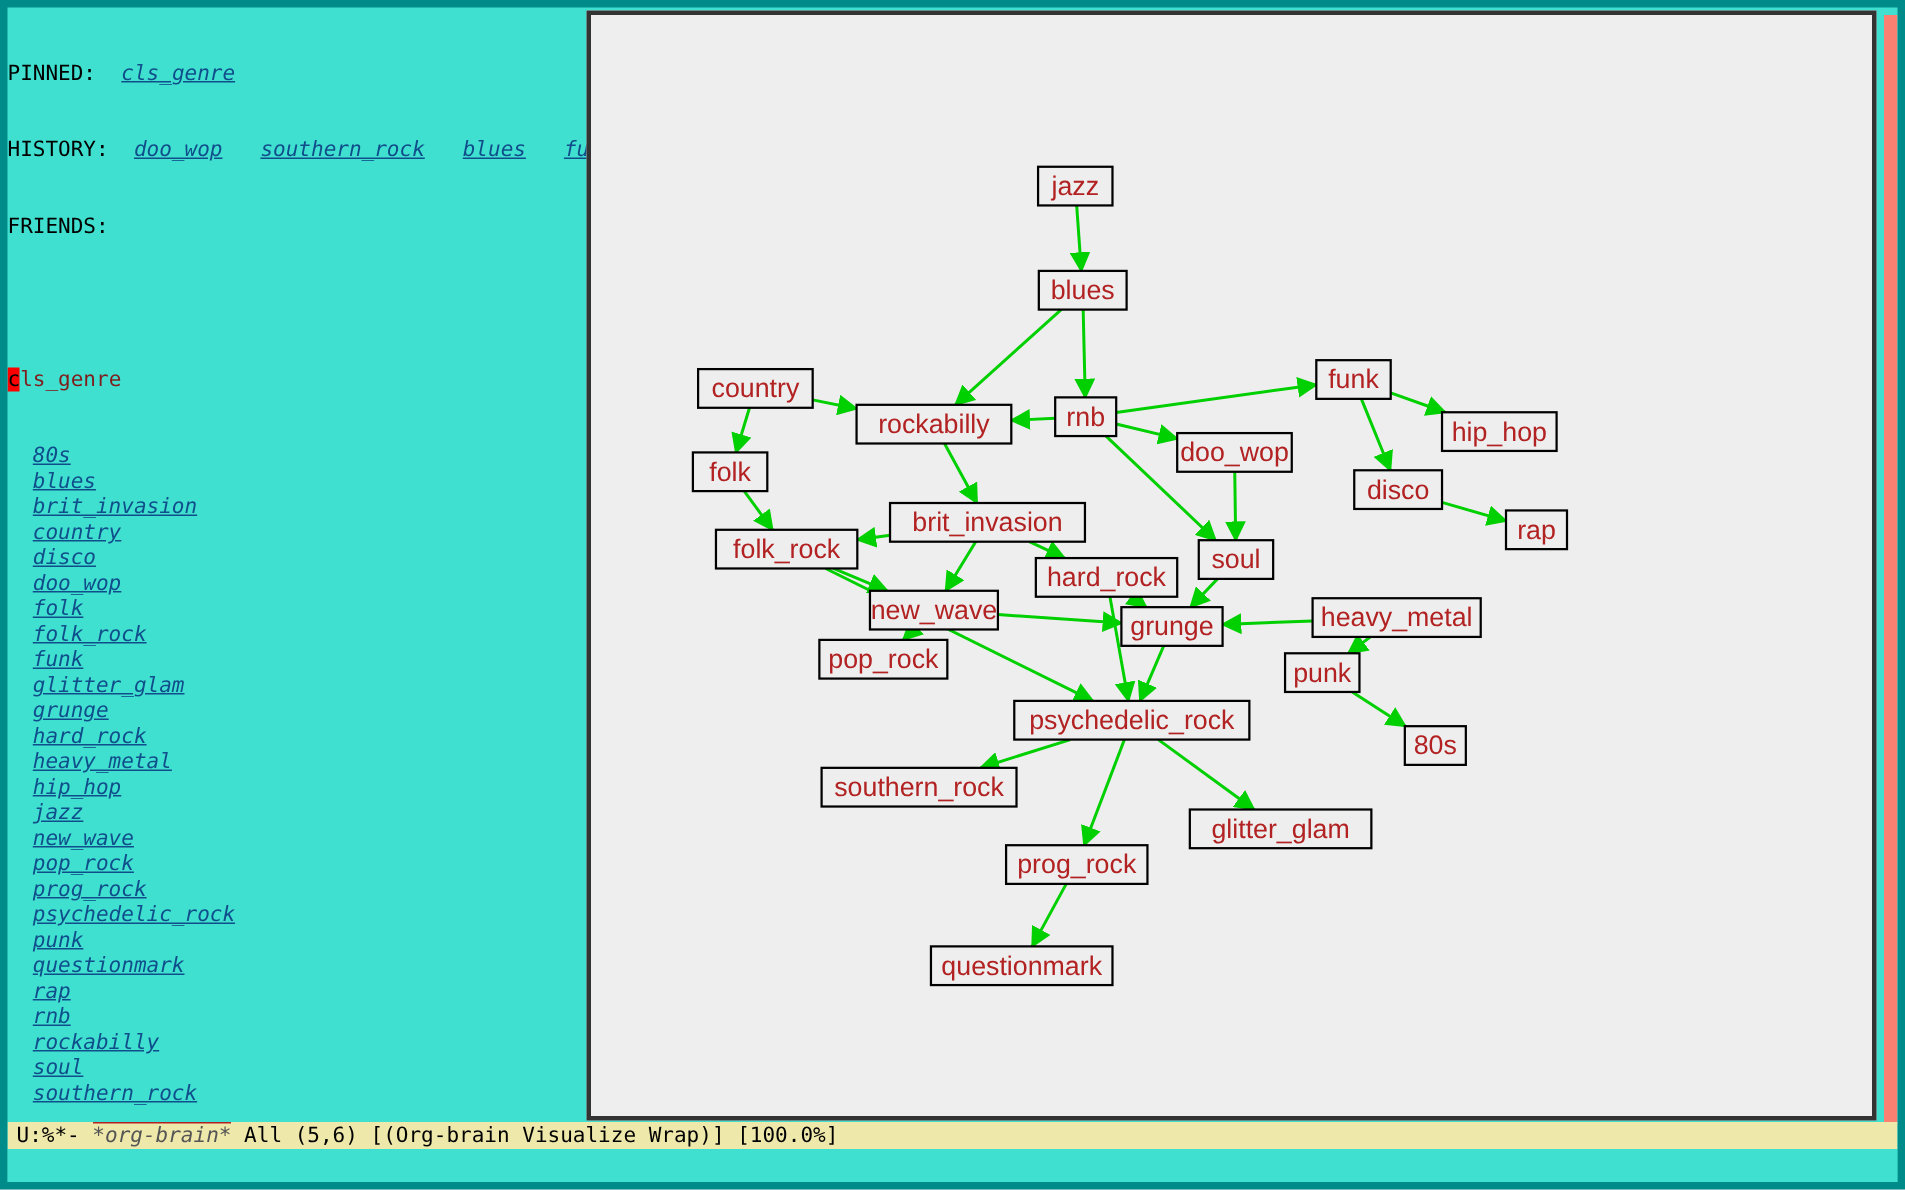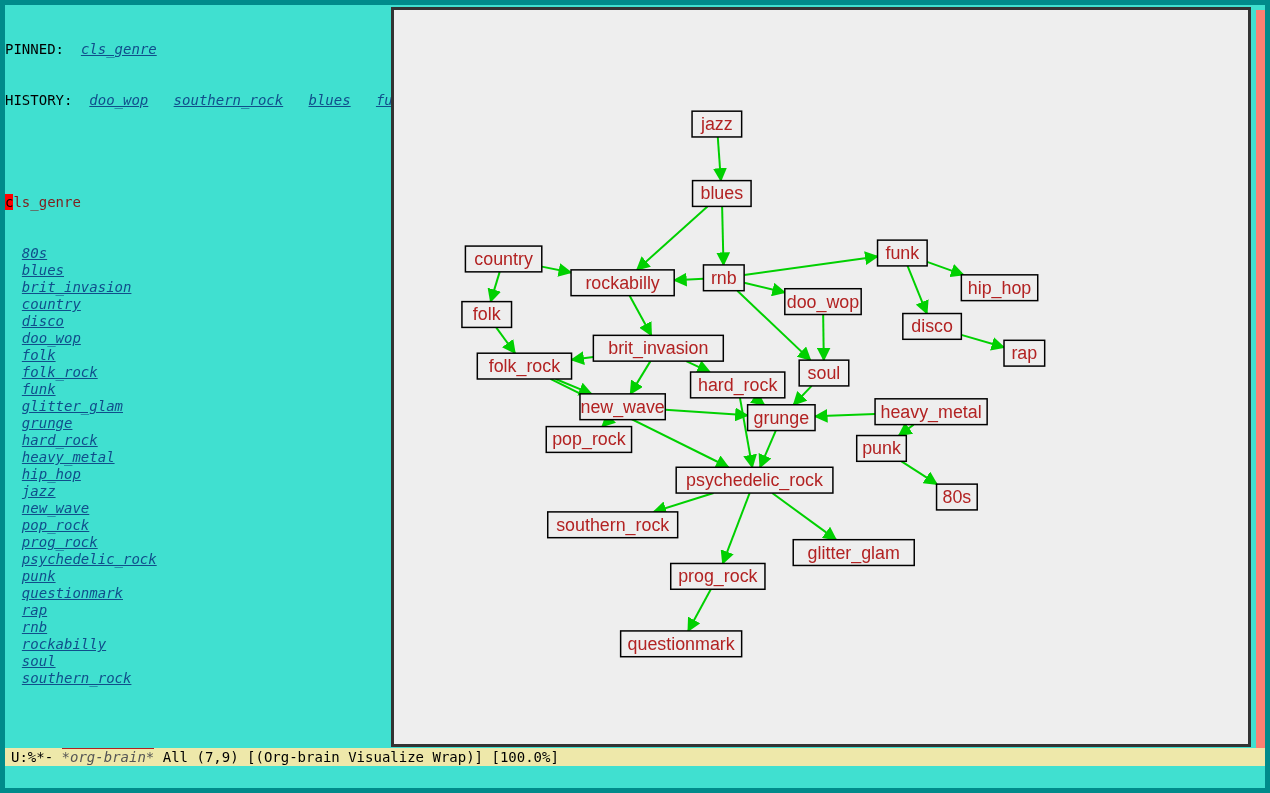--- a/index.html
+++ b/index.html
@@ -64,20 +64,21 @@
   }
 </style>
 </head>
 <body>
 
 <div class="main-area">
 
   <div class="text-panel">
     <div><span class="hdr-label">PINNED:</span>  <span id="pinned-items"><span class="link">cls_genre</span></span></div>
     <div><span class="hdr-label">HISTORY:</span>  <span id="history-items"><span class="link">doo_wop</span>   <span class="link">southern_rock</span>   <span class="link">blues</span>   <span class="link">funk</span></span>   <span class="link">h</span></div>
+    <div><span class="hdr-label">FRIENDS:</span></div>
     <div style="height:17px"></div>
     <div><span class="current-node-bg">c</span><span class="current-node-rest">ls_genre</span></div>
     <div class="children" id="children-list"><div><span class="link">80s</span></div><div><span class="link">blues</span></div><div><span class="link">brit_invasion</span></div><div><span class="link">country</span></div><div><span class="link">disco</span></div><div><span class="link">doo_wop</span></div><div><span class="link">folk</span></div><div><span class="link">folk_rock</span></div><div><span class="link">funk</span></div><div><span class="link">glitter_glam</span></div><div><span class="link">grunge</span></div><div><span class="link">hard_rock</span></div><div><span class="link">heavy_metal</span></div><div><span class="link">hip_hop</span></div><div><span class="link">jazz</span></div><div><span class="link">new_wave</span></div><div><span class="link">pop_rock</span></div><div><span class="link">prog_rock</span></div><div><span class="link">psychedelic_rock</span></div><div><span class="link">punk</span></div><div><span class="link">questionmark</span></div><div><span class="link">rap</span></div><div><span class="link">rnb</span></div><div><span class="link">rockabilly</span></div><div><span class="link">soul</span></div><div><span class="link">southern_rock</span></div></div>
   </div>
 
   <div class="graph-panel">
     <svg id="graph-svg" viewBox="0 0 860 740">
       <defs>
         <marker id="arrow" viewBox="0 0 10 10" refX="9" refY="5" markerWidth="7" markerHeight="7" orient="auto-start-reverse">
           <path d="M 0 0 L 10 5 L 0 10 z" fill="#00d000"></path>
@@ -222,16 +223,16 @@
           <g class="gnode">
             <rect x="228" y="626" width="122" height="26"></rect>
             <text x="289" y="645" text-anchor="middle">questionmark</text>
           </g>
         </g>
     </svg>
   </div>
 
   <div class="scroll-indicator"></div>
 
-  <div class="modeline"><span> U:%*-  </span><span class="buf">*org-brain*</span> <span>   All (7,9)      [(Org-brain Visualize Wrap)] [100.0%]</span></div>
+  <div class="modeline"><span> U:%*-  </span><span class="buf">*org-brain*</span> <span>   All (5,6)      [(Org-brain Visualize Wrap)] [100.0%]</span></div>
 
   <div class="minibuf"></div>
 </div>
 
 </body></html>

